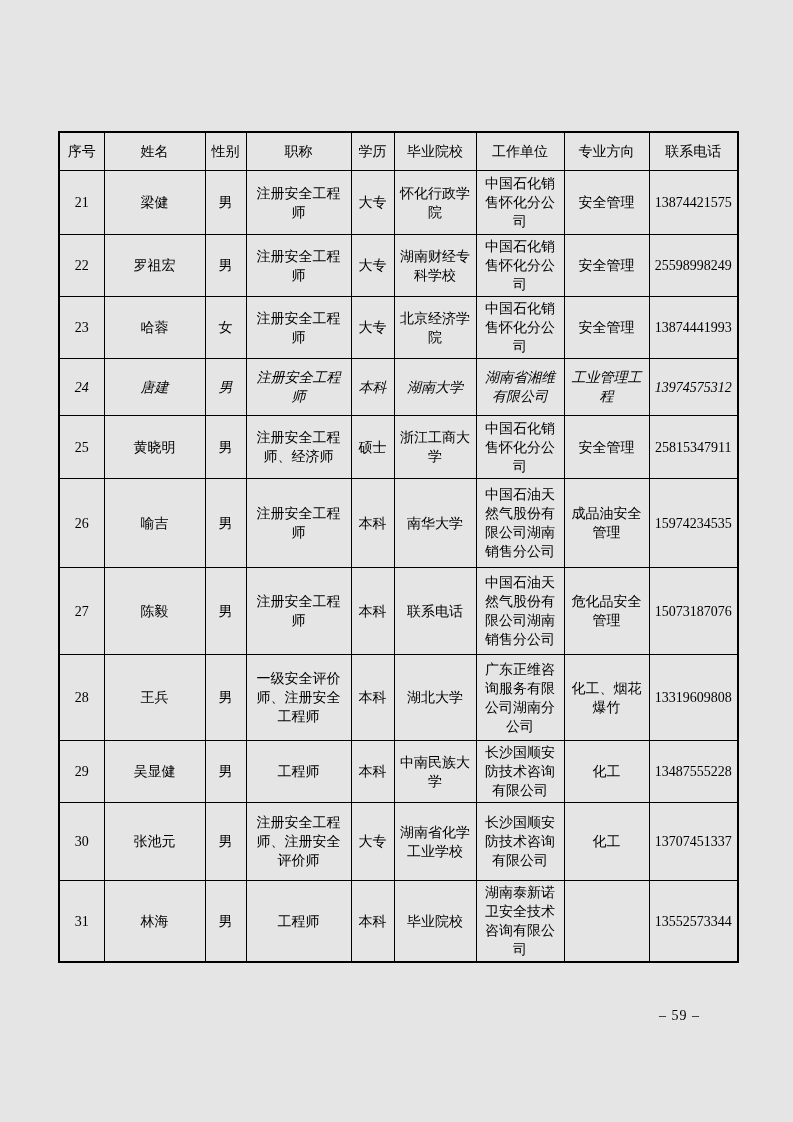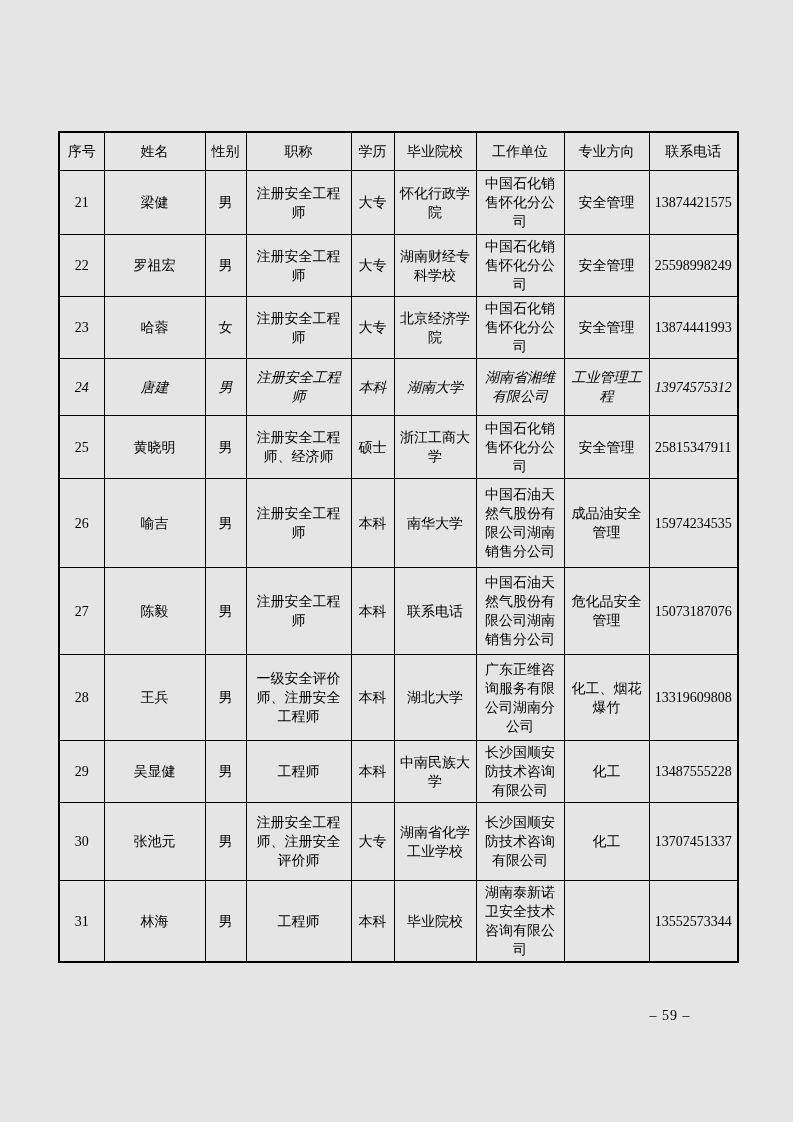--- a/index.html
+++ b/index.html
@@ -41,21 +41,21 @@
   td.c3 { padding-left: 12px; padding-right: 12px; }
   td.c5 { padding-left: 10px; padding-right: 10px; }
   td.c6 { padding-left: 6px;  padding-right: 6px; }
   td.c7 { padding-left: 10px; padding-right: 10px; margin-left: 24px; }
   td.c8 { padding-left: 2px;  padding-right: 2px; white-space: nowrap; }
   .footer {
     position: absolute;
     top: 1008px;
     left: 640px;
     width: 60px;
-    text-align: center;
+    text-align: right;
     font-size: 14px;
     letter-spacing: 1px;
   }
 </style>
 </head>
 <body>
 
 <div class="page">
   <table class="personnel">
     <colgroup>

